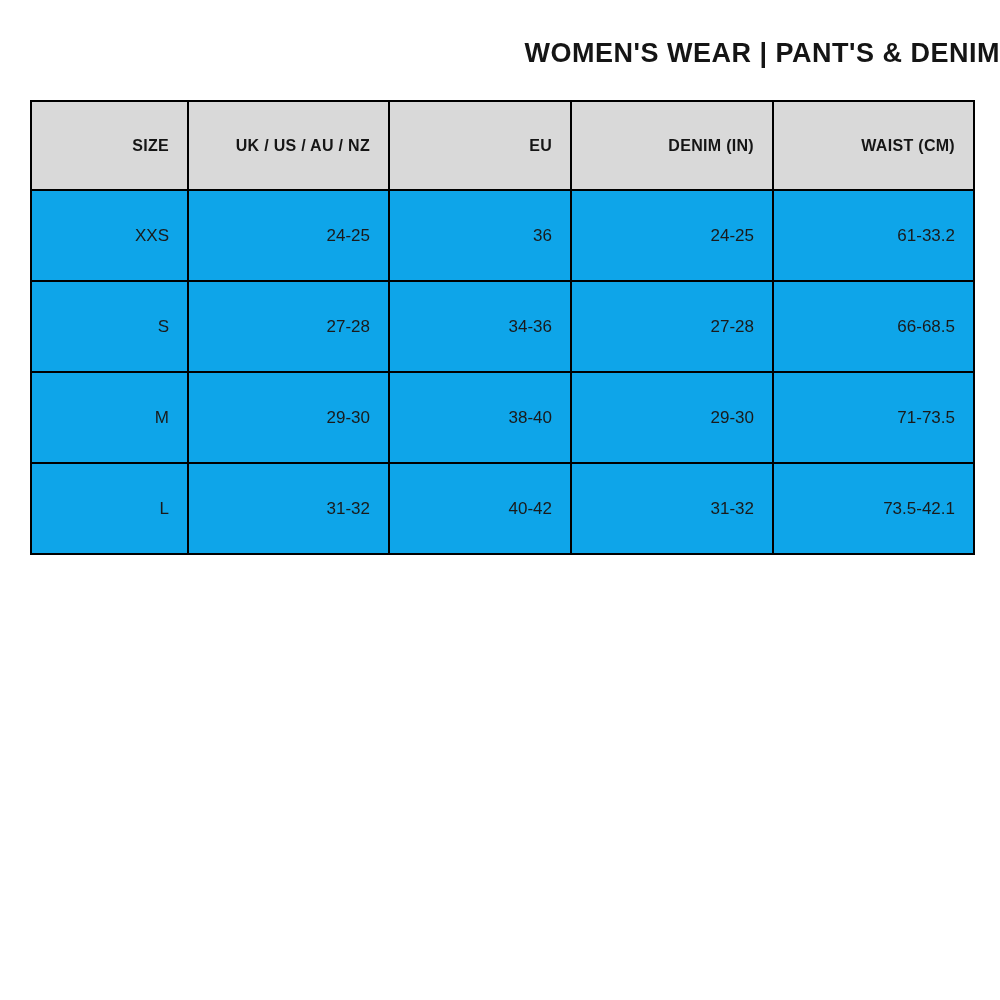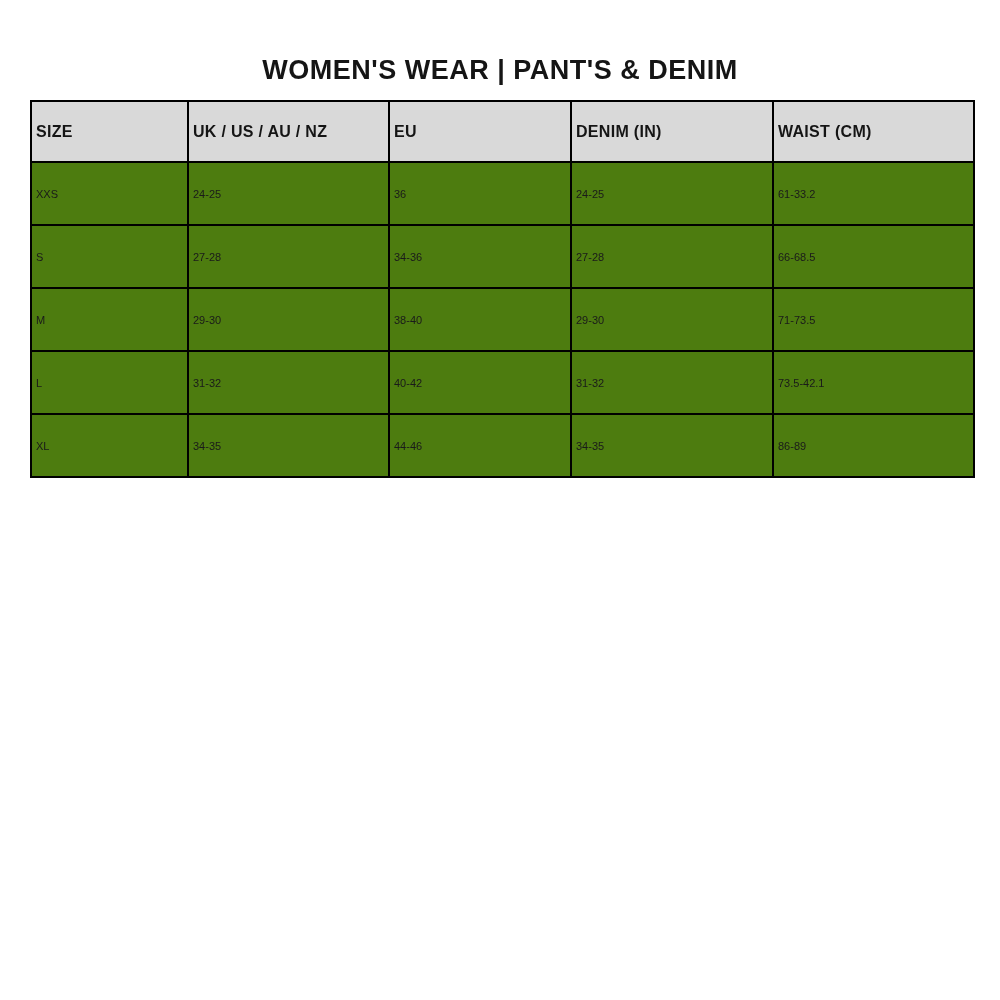--- a/index.html
+++ b/index.html
@@ -9,57 +9,57 @@
   }
   body {
     width: 1000px;
     height: 1000px;
     position: relative;
     font-family: "Liberation Sans", sans-serif;
     color: #111111;
   }
   .page-title {
     position: absolute;
-    top: 55px;
+    top: 38px;
     left: 0;
     width: 1000px;
     margin: 0;
-    text-align: center;
+    text-align: right;
     font-size: 27px;
     font-weight: 700;
     letter-spacing: 0.5px;
     color: #151515;
   }
   table.size-table {
     position: absolute;
     left: 30px;
     top: 100px;
     width: 943px;
     border-collapse: collapse;
     table-layout: fixed;
   }
   .size-table th,
   .size-table td {
     border: 2px solid #000000;
-    text-align: left;
+    text-align: right;
     vertical-align: middle;
-    padding: 4px;
+    padding: 18px;
   }
   .size-table th {
     background: #d9d9d9;
     height: 51px;
     font-size: 16px;
     font-weight: 700;
     letter-spacing: 0.3px;
     color: #151515;
   }
   .size-table td {
-    background: #4d7c0f;
+    background: #0ea5e9;
     height: 53px;
-    font-size: 11px;
+    font-size: 17px;
     font-weight: 500;
     color: #1a1a1a;
   }
   col.c-size  { width: 157px; }
   col.c-uk    { width: 201px; }
   col.c-eu    { width: 182px; }
   col.c-win   { width: 202px; }
   col.c-wcm   { width: 201px; }
 </style>
 </head>
@@ -106,21 +106,14 @@
       <td>29-30</td>
       <td>71-73.5</td>
     </tr>
     <tr>
       <td>L</td>
       <td>31-32</td>
       <td>40-42</td>
       <td>31-32</td>
       <td>73.5-42.1</td>
     </tr>
-    <tr>
-      <td>XL</td>
-      <td>34-35</td>
-      <td>44-46</td>
-      <td>34-35</td>
-      <td>86-89</td>
-    </tr>
   </tbody>
 </table>
 
 </body></html>

